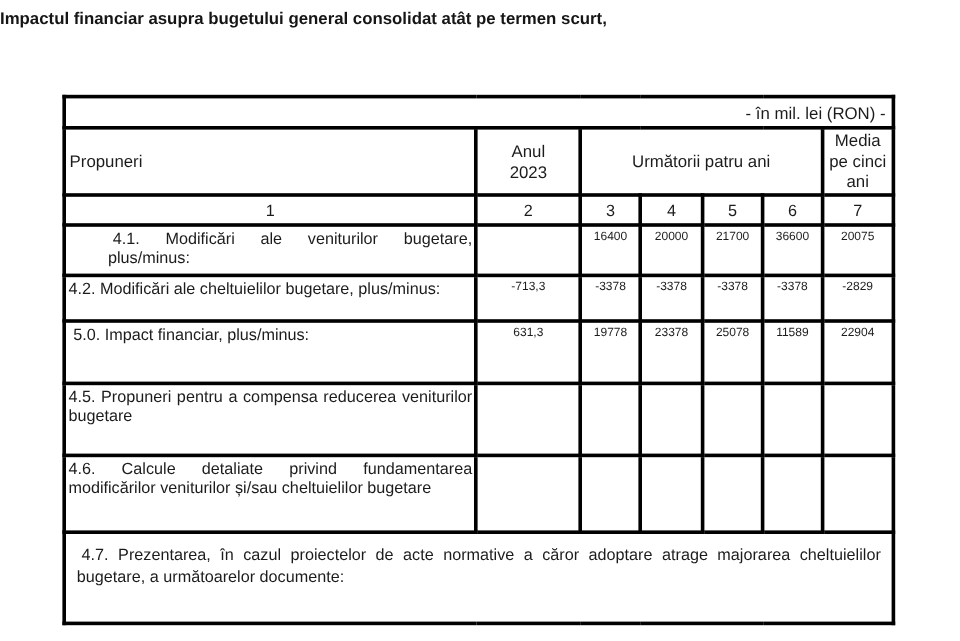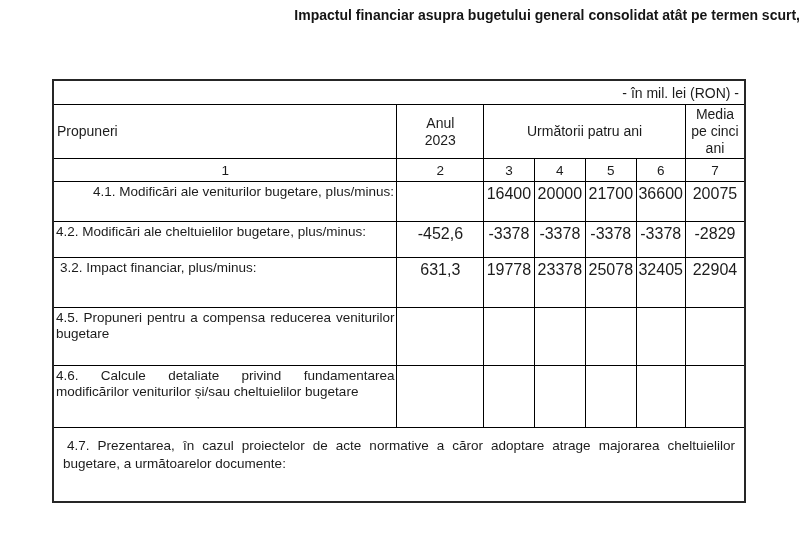--- a/index.html
+++ b/index.html
@@ -13,39 +13,39 @@
     color: #1c1c1c;
   }
   .page {
     position: relative;
     width: 800px;
     height: 534px;
     background: #ffffff;
   }
   .doc-title {
     margin-top: 6px;
-    text-align: right;
+    text-align: left;
     font-weight: bold;
     font-size: 14px;
     line-height: 19px;
     color: #151515;
   }
   .doc-title div { white-space: nowrap; }
 
   table.fin-table {
     position: absolute;
     left: 52px;
     top: 73px;
     width: 694px;
     border-collapse: collapse;
     table-layout: fixed;
     border: 2px solid #262626;
   }
   .fin-table td, .fin-table th {
-    border: 1px solid #000000;
+    border: 3px solid #000000;
     overflow: hidden;
   }
   .units-cell {
     text-align: right;
     font-size: 14px;
     height: 21px;
     padding: 1px 5px 1px 2px;
     vertical-align: middle;
   }
   .header-row th {
@@ -72,21 +72,21 @@
   .label-cell {
     font-size: 13.5px;
     text-align: justify;
     vertical-align: top;
     padding: 2px 2px 1px 2px;
     line-height: 16px;
   }
   .label-cell.indent { text-indent: 4px; }
   .label-cell.pad-top { padding-top: 15px; }
   .value-cell {
-    font-size: 16px;
+    font-size: 10px;
     text-align: center;
     vertical-align: top;
     padding: 3px 1px 1px 1px;
   }
   .footer-cell {
     font-size: 13.5px;
     text-align: justify;
     vertical-align: top;
     padding: 9px 9px 2px 9px;
     line-height: 17.5px;
@@ -141,34 +141,34 @@
           <td class="label-cell indent" style="height: 36px; padding-left: 35px;">4.1. Modificări ale veniturilor bugetare, plus/minus:</td>
           <td class="value-cell"></td>
           <td class="value-cell">16400</td>
           <td class="value-cell">20000</td>
           <td class="value-cell">21700</td>
           <td class="value-cell">36600</td>
           <td class="value-cell">20075</td>
         </tr>
         <tr>
           <td class="label-cell" style="height: 32px;">4.2. Modificări ale cheltuielilor bugetare, plus/minus:</td>
-          <td class="value-cell">-452,6</td>
+          <td class="value-cell">-713,3</td>
           <td class="value-cell">-3378</td>
           <td class="value-cell">-3378</td>
           <td class="value-cell">-3378</td>
           <td class="value-cell">-3378</td>
           <td class="value-cell">-2829</td>
         </tr>
         <tr>
-          <td class="label-cell indent" style="height: 46px;">3.2. Impact financiar, plus/minus:</td>
+          <td class="label-cell indent" style="height: 46px;">5.0. Impact financiar, plus/minus:</td>
           <td class="value-cell">631,3</td>
           <td class="value-cell">19778</td>
           <td class="value-cell">23378</td>
           <td class="value-cell">25078</td>
-          <td class="value-cell">32405</td>
+          <td class="value-cell">11589</td>
           <td class="value-cell">22904</td>
         </tr>
         <tr>
           <td class="label-cell" style="height: 54px;">4.5. Propuneri pentru a compensa reducerea veniturilor bugetare</td>
           <td class="value-cell"></td>
           <td class="value-cell"></td>
           <td class="value-cell"></td>
           <td class="value-cell"></td>
           <td class="value-cell"></td>
           <td class="value-cell"></td>

